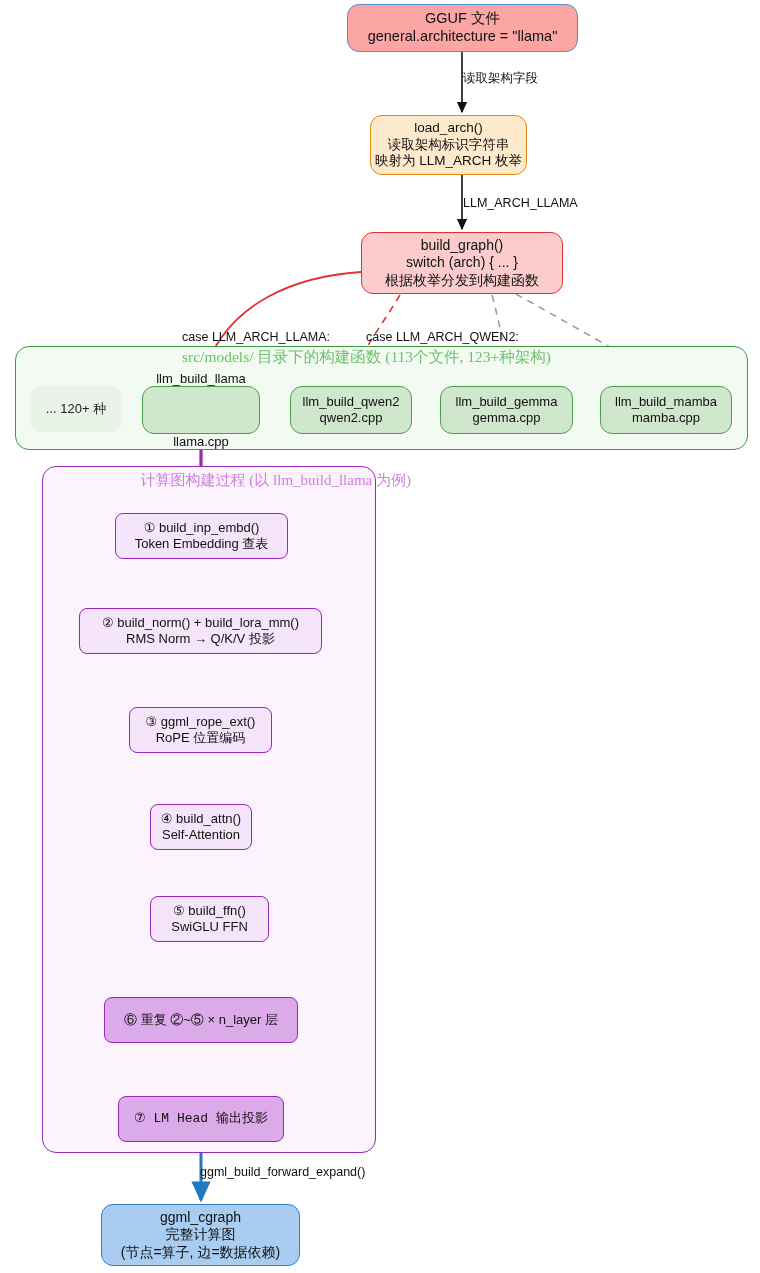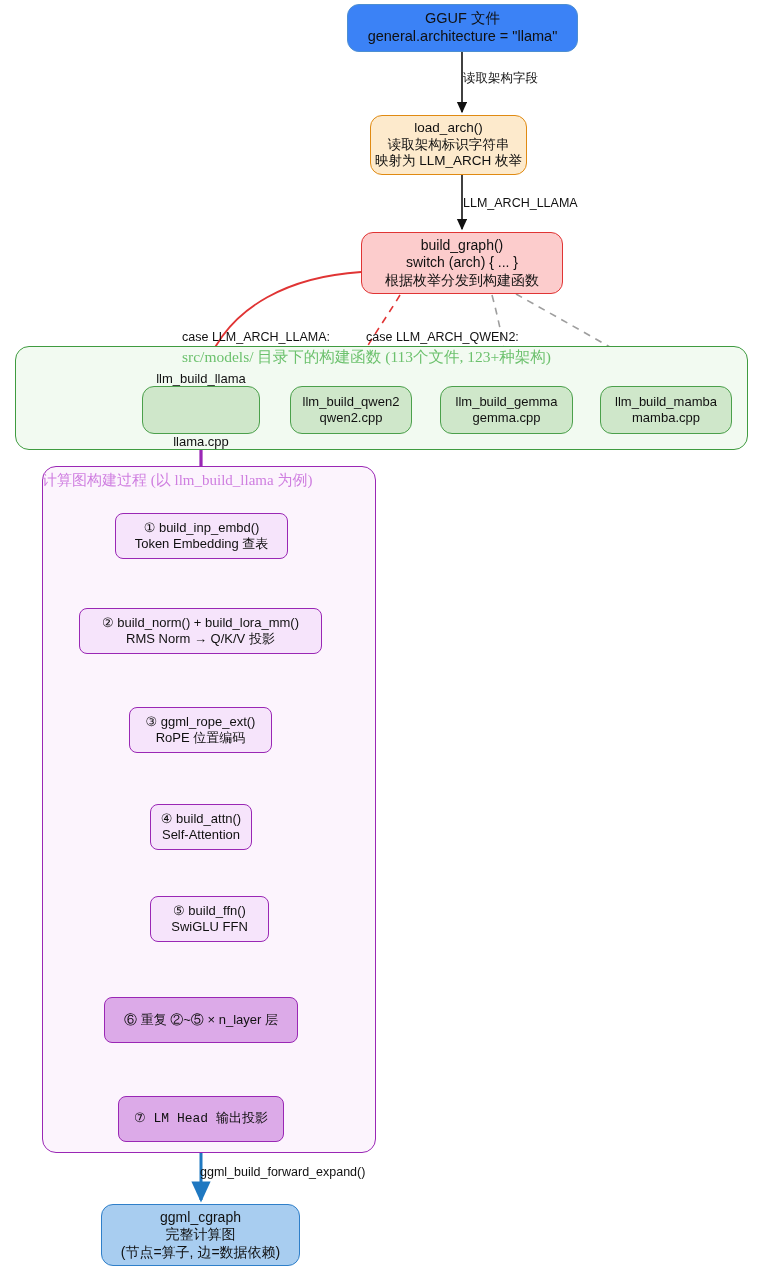--- a/index.html
+++ b/index.html
@@ -36,21 +36,21 @@
     justify-content: center;
     text-align: center;
     line-height: 1.22;
     white-space: nowrap;
   }
   .node .ln { display: block; }
 
   
   .n-gguf {
     left: 347px; top: 4px; width: 231px; height: 48px;
-    background: #3b82f6;
+    background: #fca5a5;
     border: 1.6px solid #4d8fd1;
     border-radius: 12px;
     font-size: 14.5px;
     color: #101010;
   }
   .n-loadarch {
     left: 370px; top: 115px; width: 157px; height: 60px;
     background: #fdeacc;
     border: 1.6px solid #e08a12;
     border-radius: 12px;
@@ -117,21 +117,21 @@
     position: absolute;
     left: 42px; top: 466px; width: 334px; height: 687px;
     background: #fcf4fd;
     border: 1.7px solid #9a27b5;
     border-radius: 14px;
     box-sizing: border-box;
   }
   .sg-build-title {
     position: absolute;
     left: 42px; top: 471px; width: 369px;
-    text-align: left;
+    text-align: right;
     font-family: "Liberation Serif", serif;
     font-size: 15px;
     color: #cf7ee0;
   }
   .n-step {
     background: #f6e4fb;
     border: 1.7px solid #9a27b5;
     border-radius: 8px;
     font-size: 13px;
     color: #101010;
@@ -227,20 +227,23 @@
     <span class="ln">switch (arch) { ... }</span>
     <span class="ln">根据枚举分发到构建函数</span>
   </div>
 
   <div class="elabel el-case1">case LLM_ARCH_LLAMA:</div>
   <div class="elabel el-case2">case LLM_ARCH_QWEN2:</div>
 
   <div class="sg-models"></div>
   <div class="sg-models-title">src/models/ 目录下的构建函数 (113个文件, 123+种架构)</div>
 
+  <div class="node n-more">
+    <span class="ln">... 120+ 种</span>
+  </div>
 
   <div class="node n-model n-llama">
     <span class="ln">llm_build_llama</span>
     <span class="ln">llama.cpp</span>
   </div>
   <div class="node n-model n-qwen2">
     <span class="ln">llm_build_qwen2</span>
     <span class="ln">qwen2.cpp</span>
   </div>
   <div class="node n-model n-gemma">

